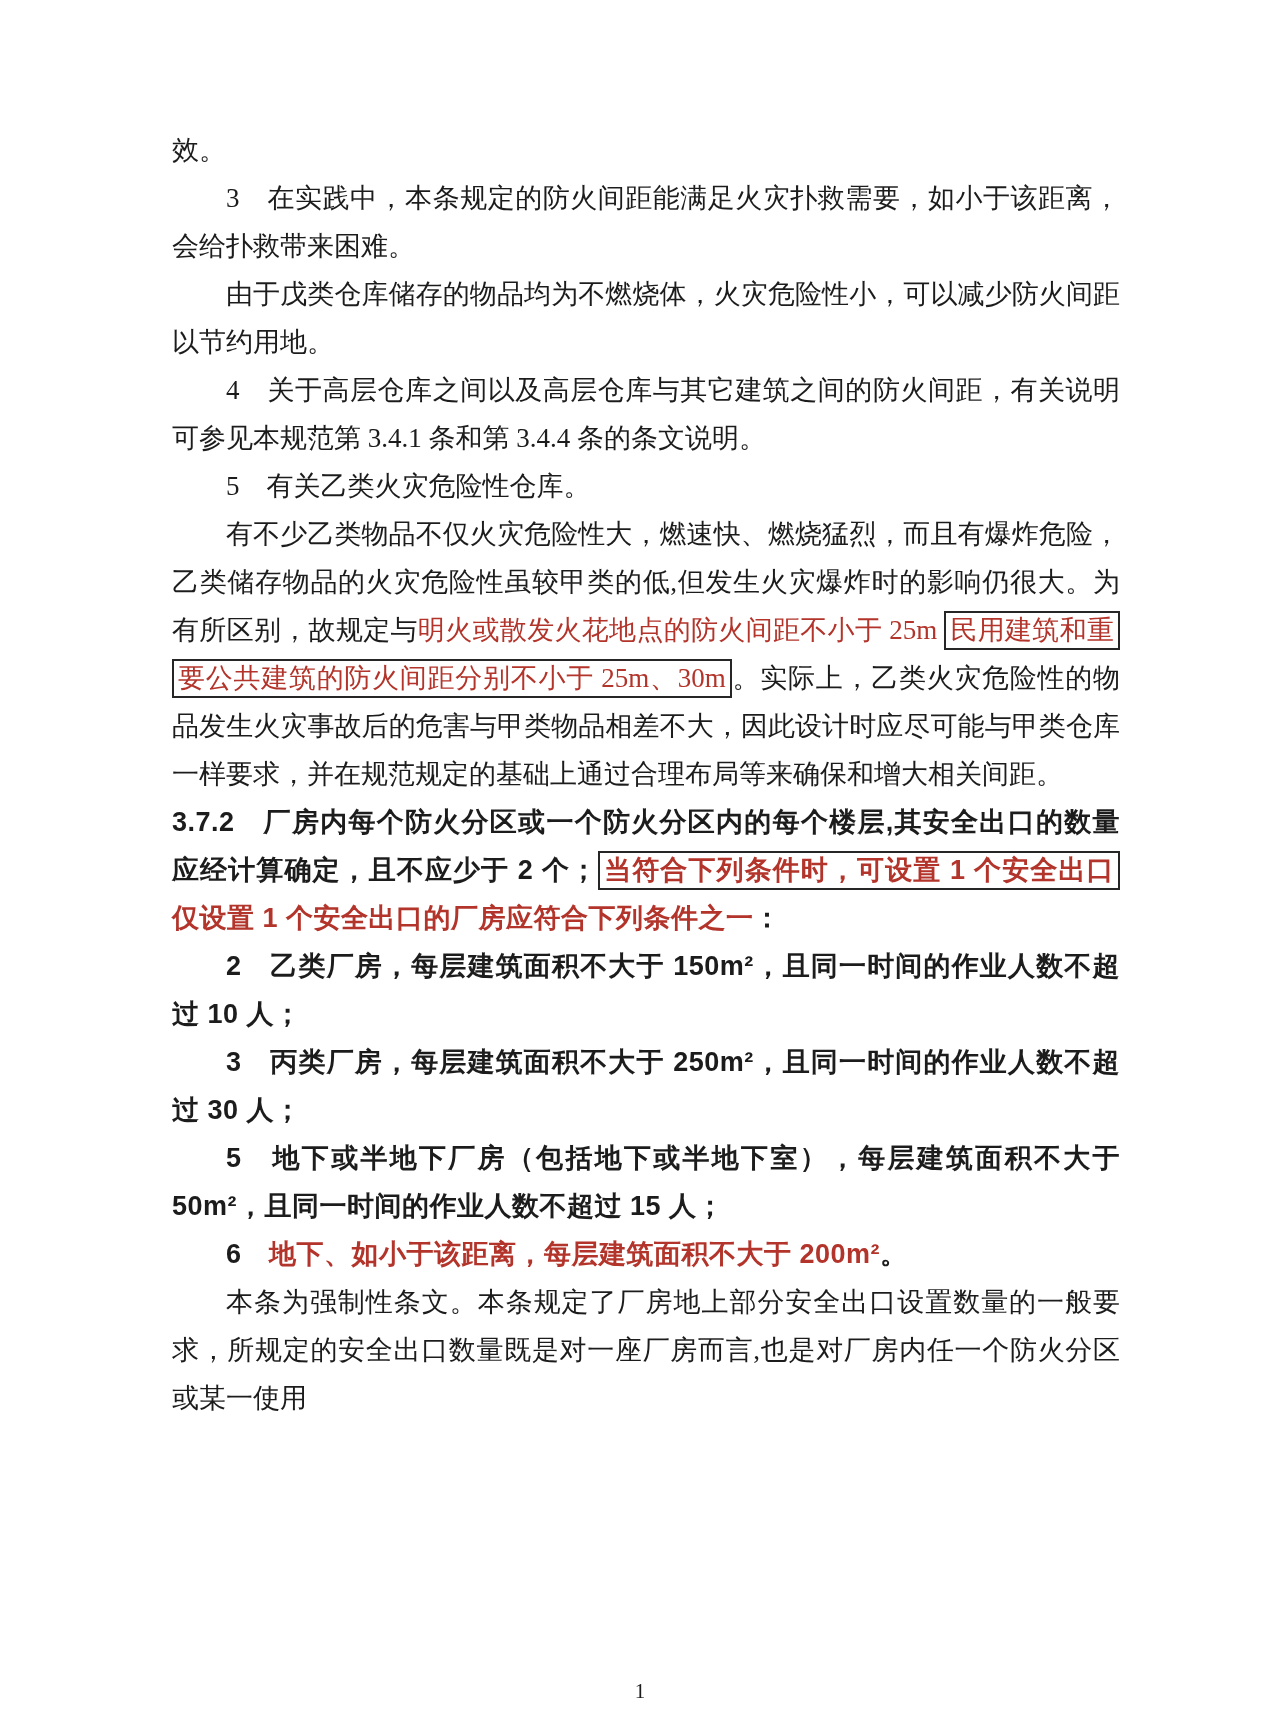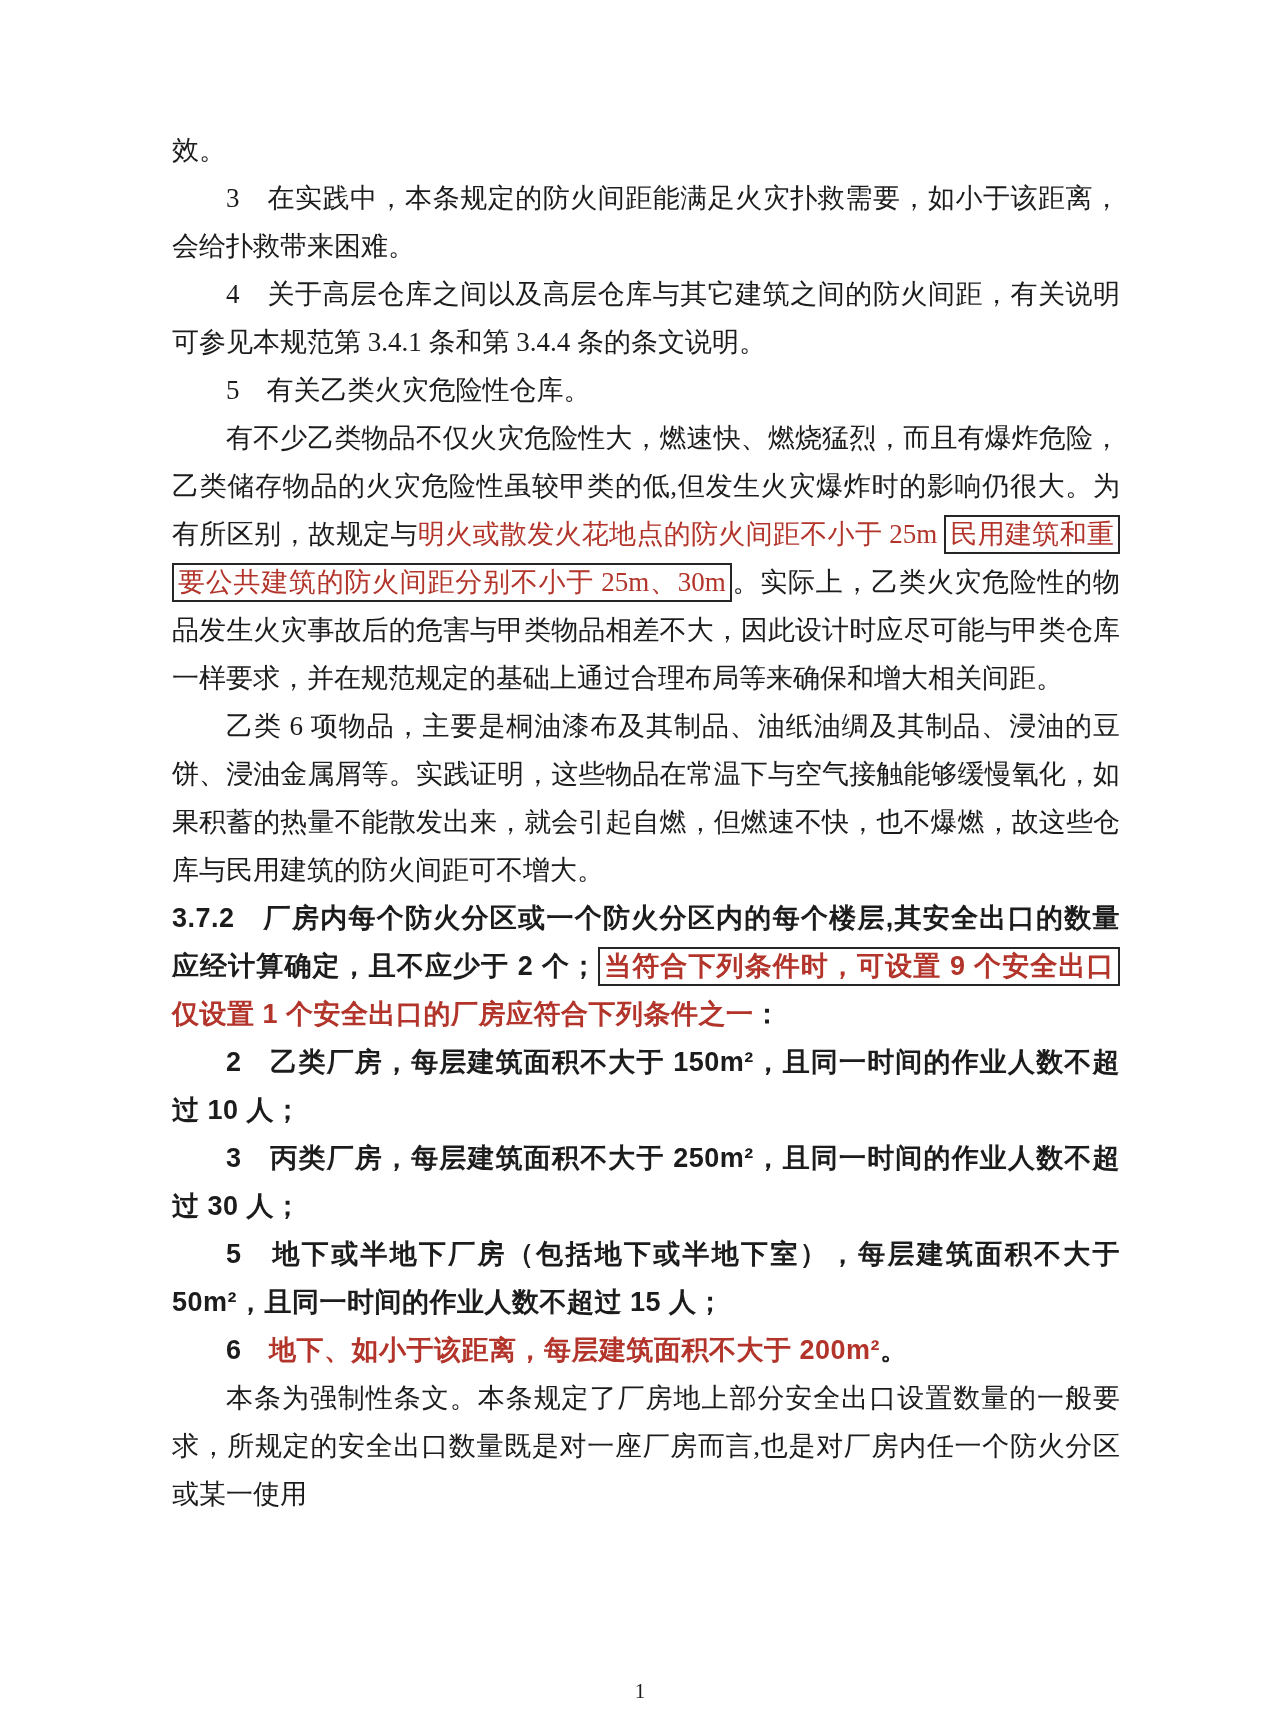--- a/index.html
+++ b/index.html
@@ -56,33 +56,33 @@
 </style>
 </head>
 <body>
 
 <div class="page">
 
   <p class="para">效。</p>
 
   <p class="para indent">3　在实践中，本条规定的防火间距能满足火灾扑救需要，如小于该距离，会给扑救带来困难。</p>
 
+  <p class="para indent">由于戊类仓库储存的物品均为不燃烧体，火灾危险性小，可以减少防火间距以节约用地。</p>
 
   <p class="para indent">4　关于高层仓库之间以及高层仓库与其它建筑之间的防火间距，有关说明可参见本规范第 3.4.1 条和第 3.4.4 条的条文说明。</p>
 
   <p class="para indent">5　有关乙类火灾危险性仓库。</p>
 
   <p class="para indent">
     <span>有不少乙类物品不仅火灾危险性大，燃速快、燃烧猛烈，而且有爆炸危险，乙类储存物品的火灾危险性虽较甲类的低,但发生火灾爆炸时的影响仍很大。为有所区别，故规定与</span><span class="red-u">明火或散发火花地点的防火间距不小于 25m </span><span class="red-box">民用建筑和重要公共建筑的防火间距分别不小于 25m、30m</span><span>。实际上，乙类火灾危险性的物品发生火灾事故后的危害与甲类物品相差不大，因此设计时应尽可能与甲类仓库一样要求，并在规范规定的基础上通过合理布局等来确保和增大相关间距。</span>
   </p>
 
-  <p class="para indent">乙类 6 项物品，主要是桐油漆布及其制品、油纸油绸及其制品、浸油的豆饼、浸油金属屑等。实践证明，这些物品在常温下与空气接触能够缓慢氧化，如果积蓄的热量不能散发出来，就会引起自燃，但燃速不快，也不爆燃，故这些仓库与民用建筑的防火间距可不增大。</p>
 
   <p class="para hei">
-    <span>3.7.2　厂房内每个防火分区或一个防火分区内的每个楼层,其安全出口的数量应经计算确定，且不应少于 2 个；</span><span class="red-box">当符合下列条件时，可设置 9 个安全出口</span><span class="red-u">仅设置 1 个安全出口的厂房应符合下列条件之一</span><span>：</span>
+    <span>3.7.2　厂房内每个防火分区或一个防火分区内的每个楼层,其安全出口的数量应经计算确定，且不应少于 2 个；</span><span class="red-box">当符合下列条件时，可设置 1 个安全出口</span><span class="red-u">仅设置 1 个安全出口的厂房应符合下列条件之一</span><span>：</span>
   </p>
 
 
   <p class="para hei indent">2　乙类厂房，每层建筑面积不大于 150m²，且同一时间的作业人数不超过 10 人；</p>
 
   <p class="para hei indent">3　丙类厂房，每层建筑面积不大于 250m²，且同一时间的作业人数不超过 30 人；</p>
 
 
   <p class="para hei indent">5　地下或半地下厂房（包括地下或半地下室），每层建筑面积不大于 50m²，且同一时间的作业人数不超过 15 人；</p>
 

